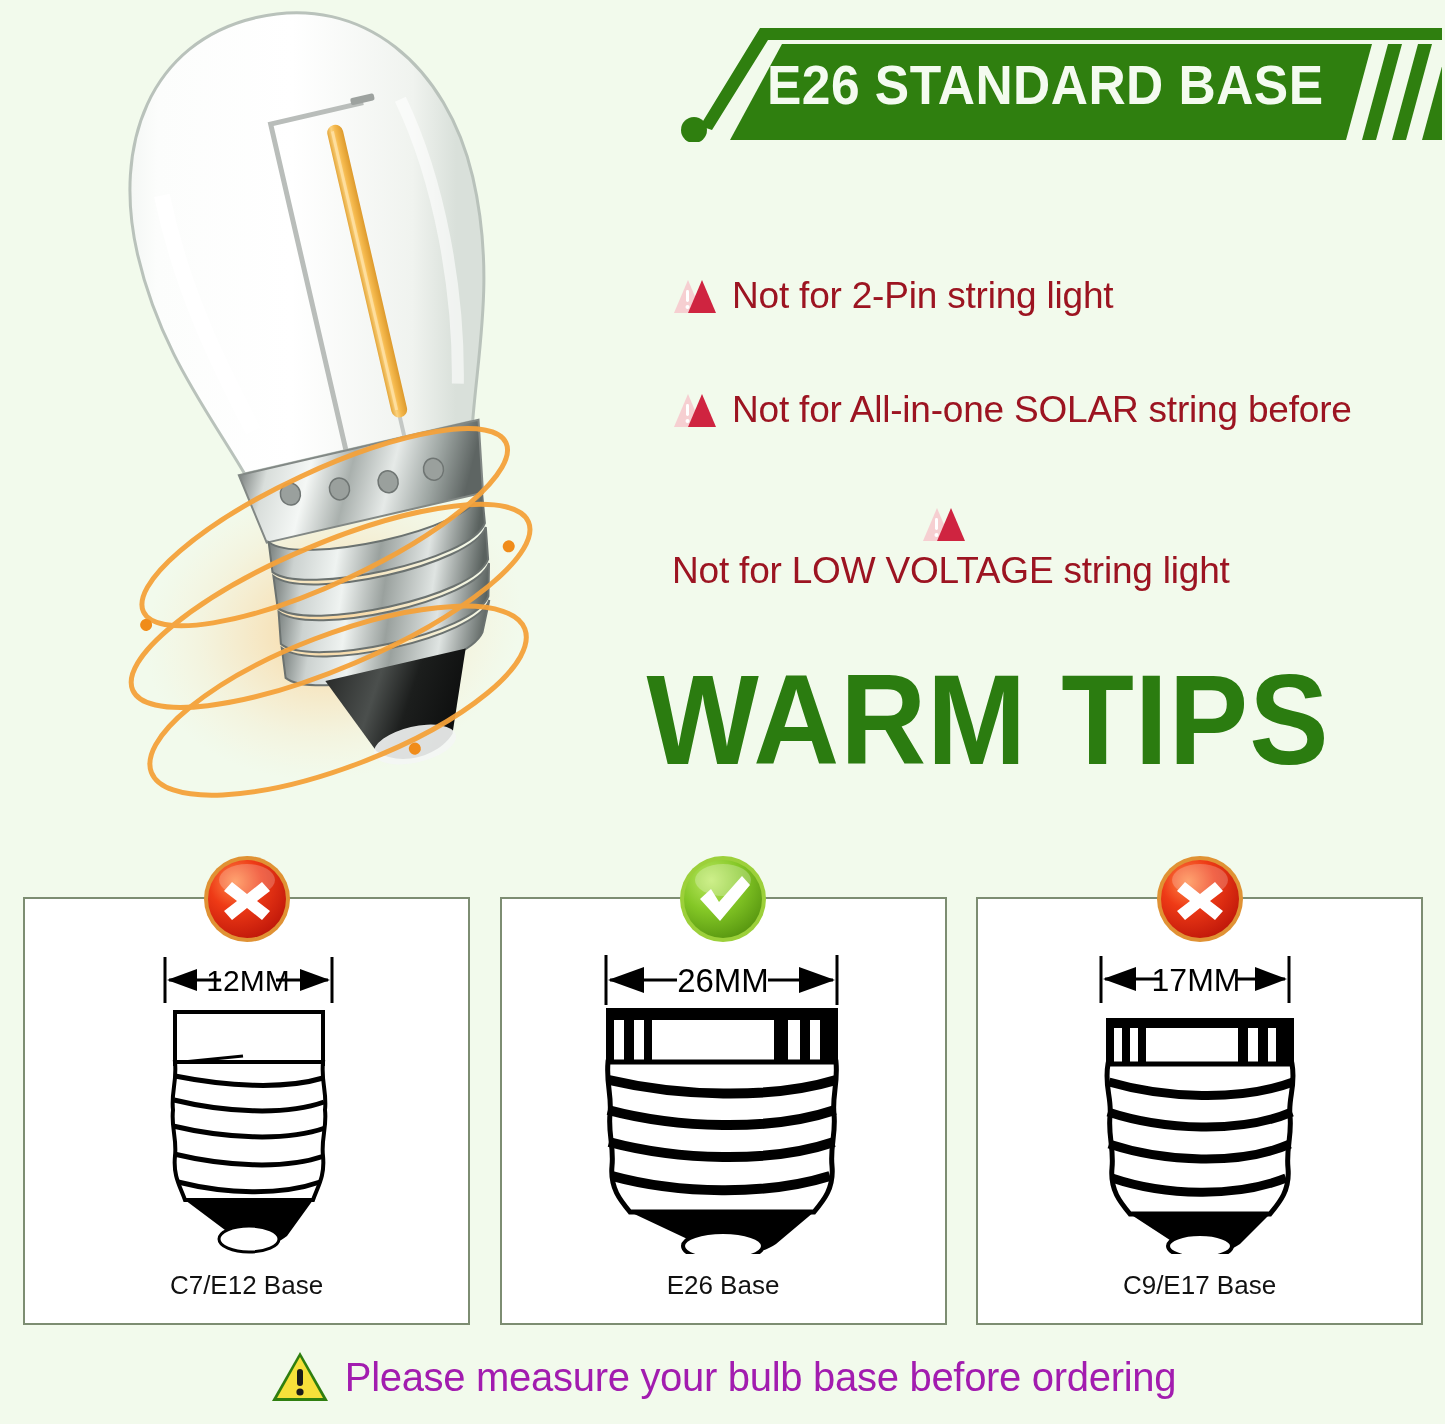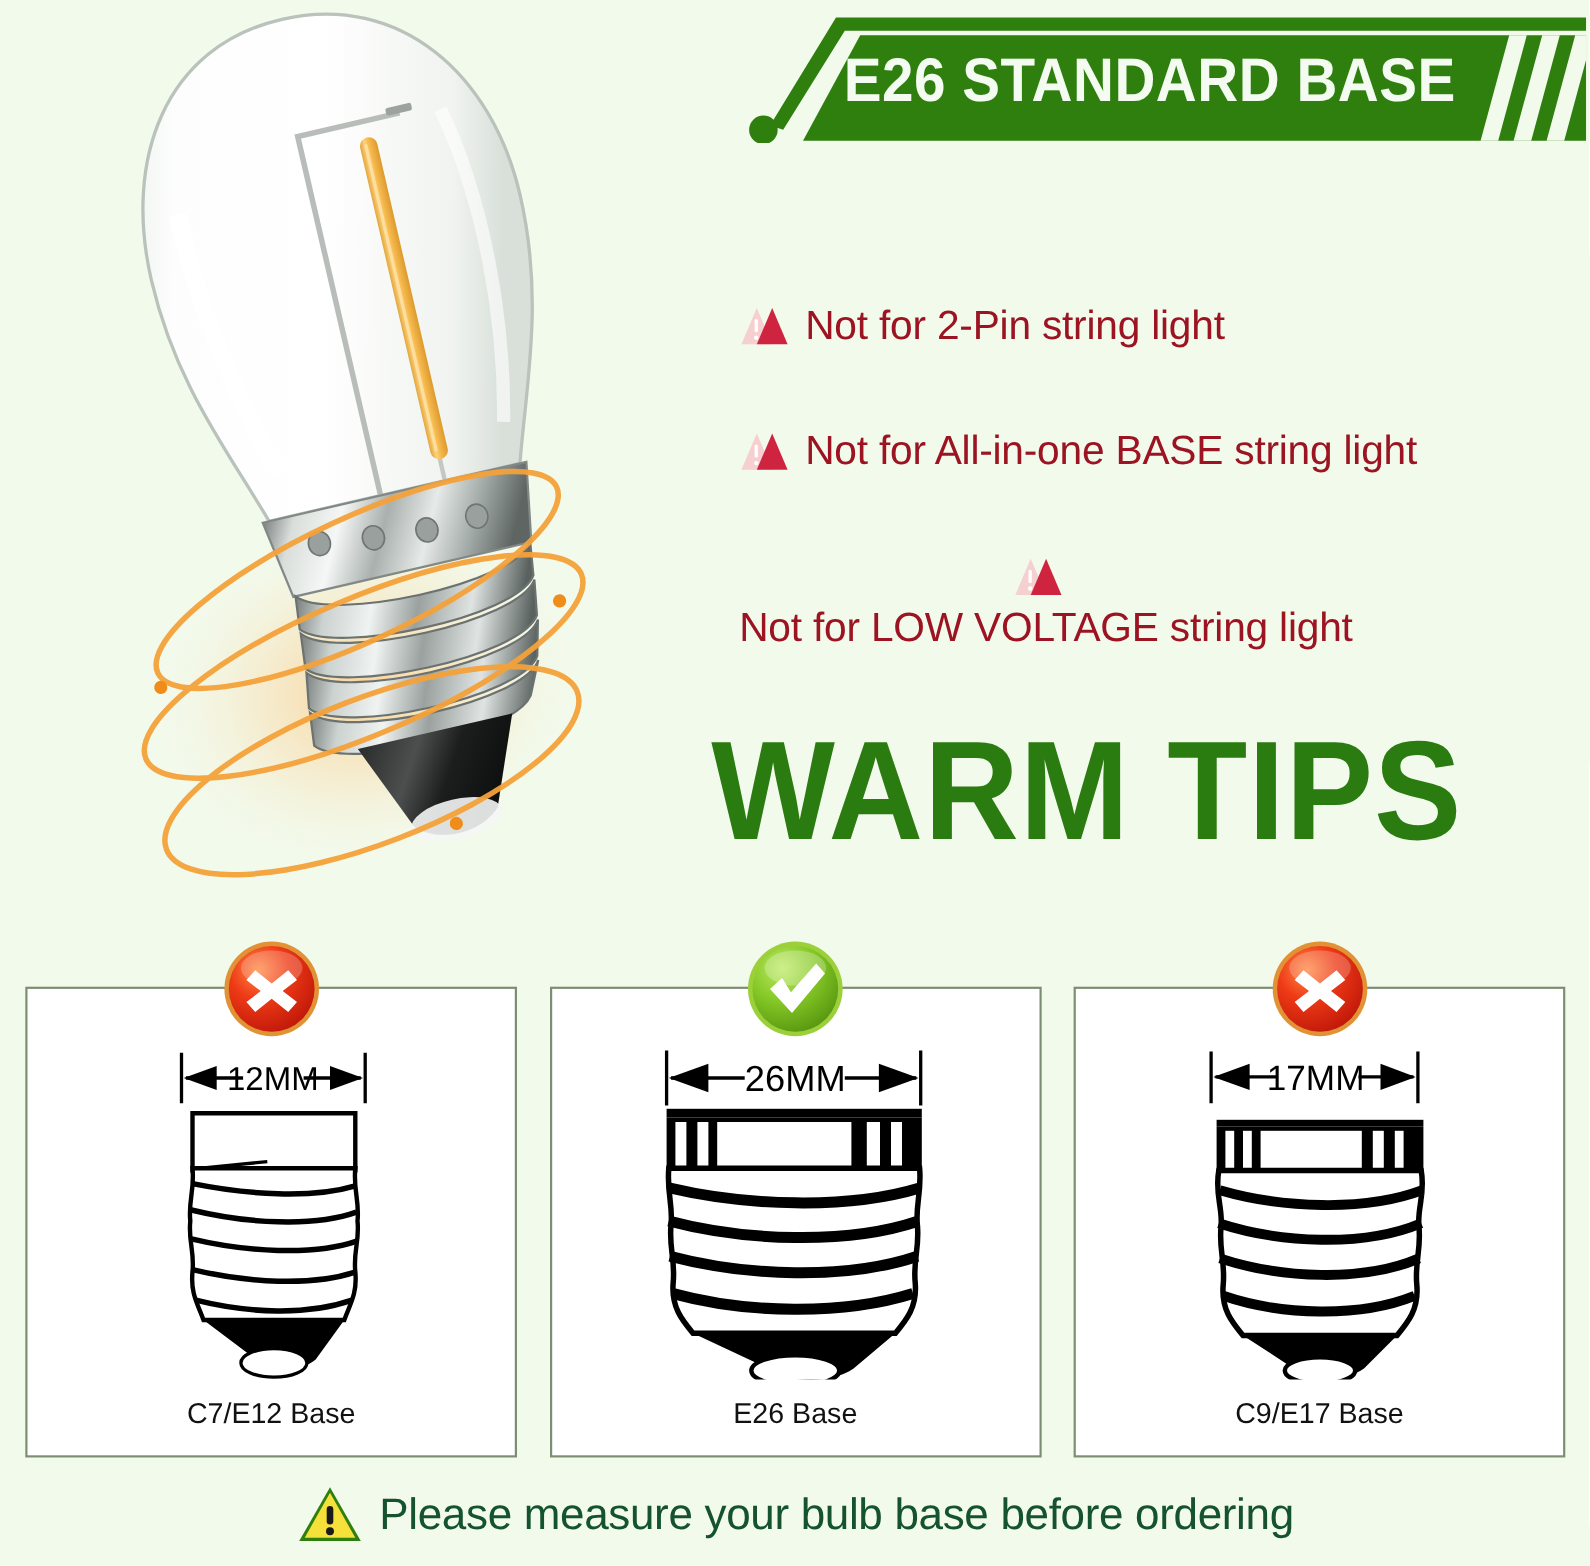--- a/index.html
+++ b/index.html
@@ -22,21 +22,21 @@
     left: 30px;
     top: -20px;
     width: 620px;
     height: 830px;
   }
 
   
   #header-banner {
     position: absolute;
     left: 672px;
-    top: 10px;
+    top: 22px;
     width: 770px;
     height: 120px;
   }
   #header-banner .banner-title {
     position: absolute;
     left: 95px;
     top: 28px;
     width: 620px;
     height: 70px;
     line-height: 70px;
@@ -160,21 +160,21 @@
     align-items: center;
     justify-content: center;
   }
   #footer-icon {
     width: 62px;
     height: 56px;
     flex: 0 0 62px;
     margin-right: 14px;
   }
   #footer-text {
-    color: #14532d;
+    color: #a21caf;
     font-size: 40px;
     font-family: "Liberation Sans Narrow", "Liberation Sans", sans-serif;
     white-space: nowrap;
     letter-spacing: -0.3px;
   }
 </style>
 </head>
 <body>
 
 <div id="page">
@@ -308,21 +308,21 @@
 
   <div class="warn-row" id="warn-row-1">
     <span class="warn-icon">
       <svg viewBox="0 0 46 40" width="46" height="40">
         <path d="M 16 4 L 2 37 L 30 37 Z" fill="#f7c7cd" opacity="0.85"></path>
         <path d="M 30 4 L 16 37 L 44 37 Z" fill="#cf2440"></path>
         <rect x="14" y="14" width="3" height="12" rx="1.4" fill="#ffffff"></rect>
         <circle cx="15.5" cy="31" r="2" fill="#ffffff"></circle>
       </svg>
     </span>
-    <span class="warn-text">Not for All-in-one BASE string light</span>
+    <span class="warn-text">Not for All-in-one SOLAR string before</span>
   </div>
 
   <div class="warn-row" id="warn-row-2">
     <span class="warn-icon">
       <svg viewBox="0 0 46 40" width="46" height="40">
         <path d="M 16 4 L 2 37 L 30 37 Z" fill="#f7c7cd" opacity="0.85"></path>
         <path d="M 30 4 L 16 37 L 44 37 Z" fill="#cf2440"></path>
         <rect x="14" y="14" width="3" height="12" rx="1.4" fill="#ffffff"></rect>
         <circle cx="15.5" cy="31" r="2" fill="#ffffff"></circle>
       </svg>

